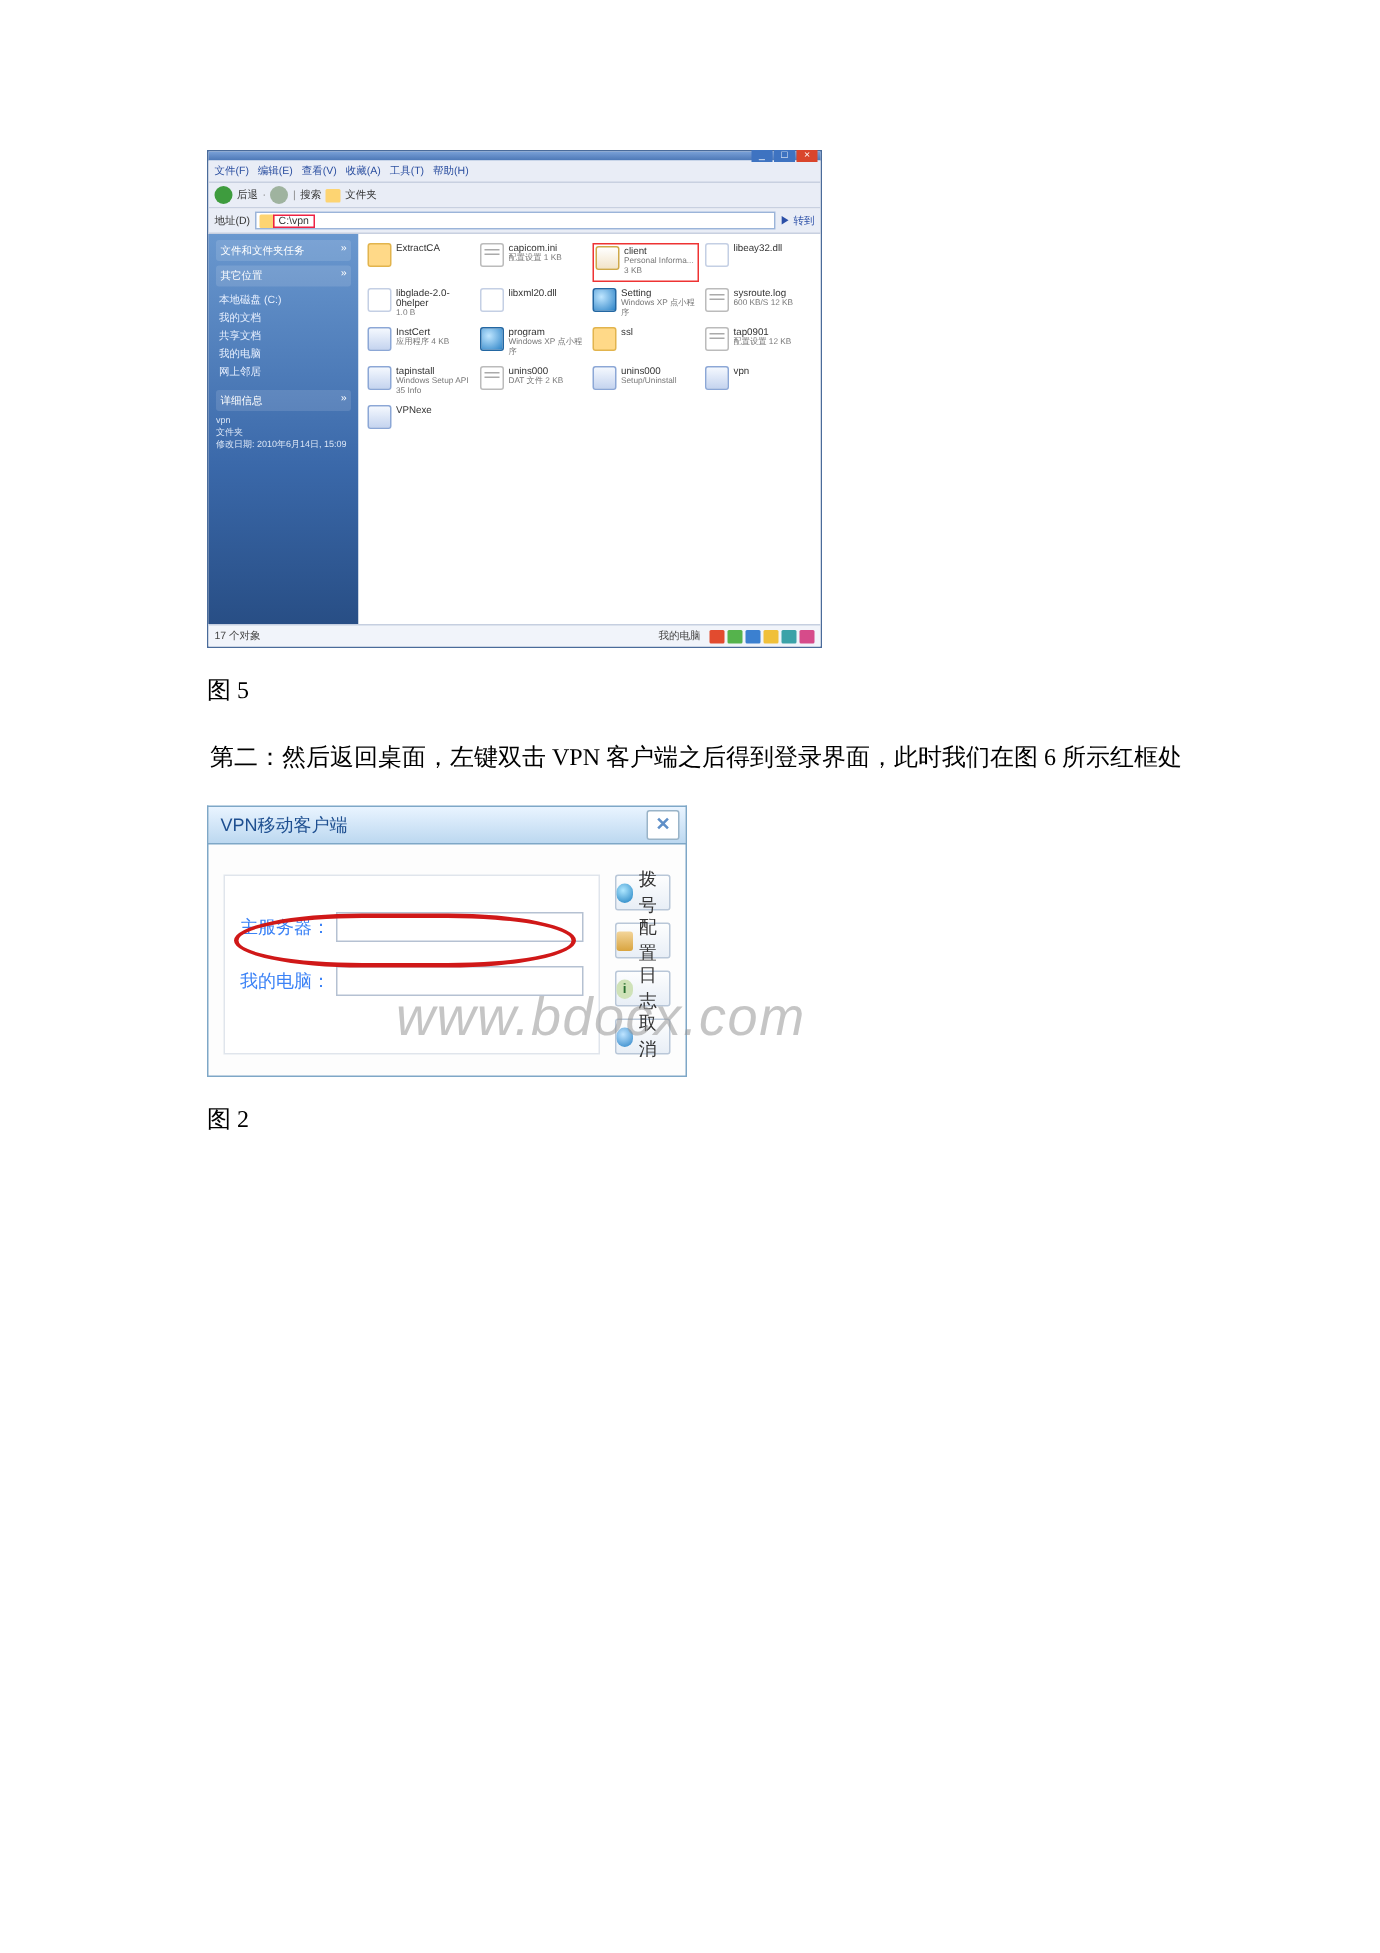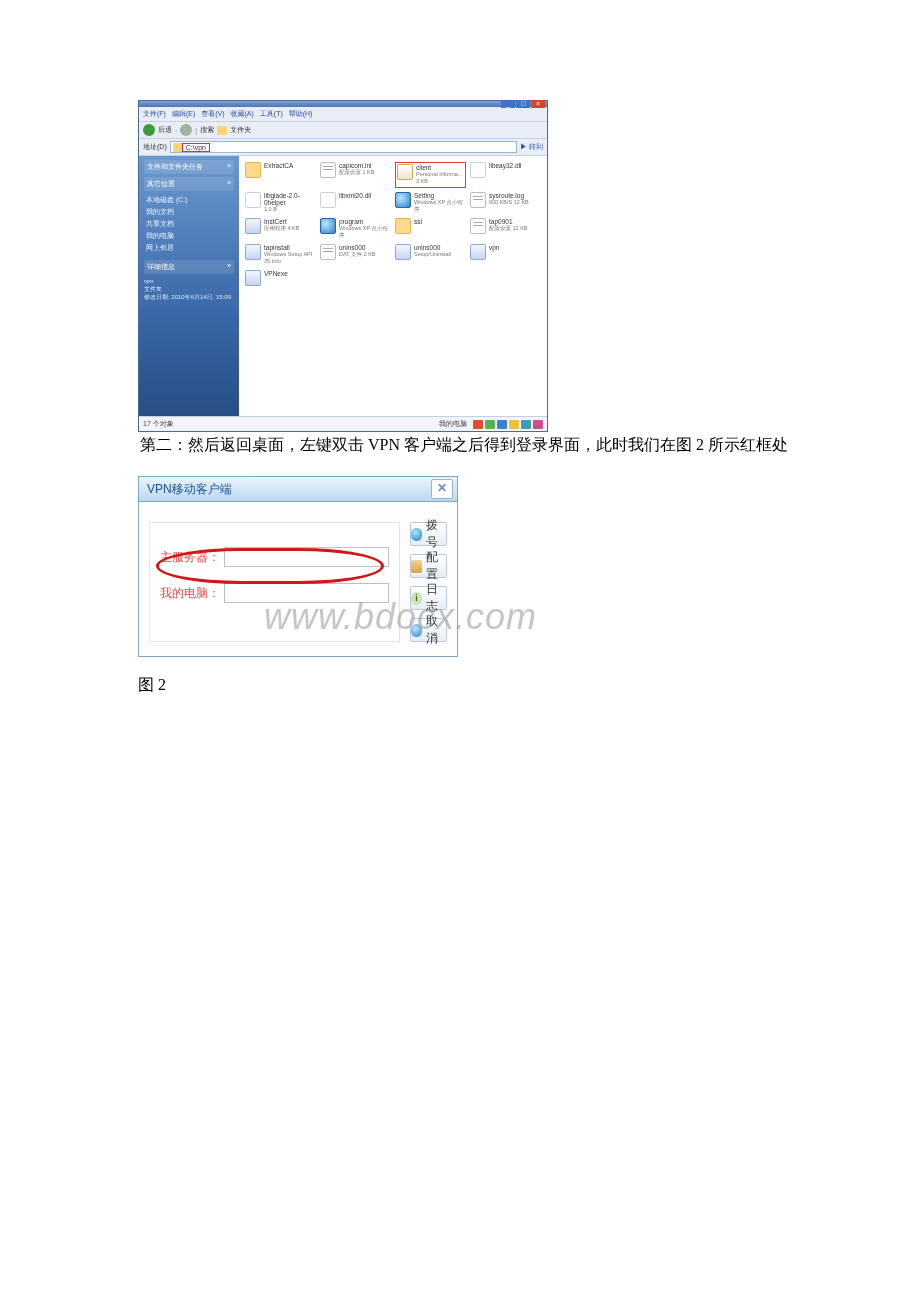--- a/index.html
+++ b/index.html
@@ -116,21 +116,21 @@
   color:#7a4; font-weight:bold; text-align:center; line-height:16px; color:#6090c8;
 }
 .vpn-body{
   border:1px solid #7ea7c7; background:#fdfdfd; padding:20px 10px 14px 10px;
   display:flex; gap:10px;
 }
 .vpn-form{
   flex:1; background:#fff; border:1px solid #e0e5ec; padding:24px 10px 16px 10px;
 }
 .vpn-row{display:flex; align-items:center; margin-bottom:16px;}
-.vpn-row label{width:64px; color:#ef4444;}
+.vpn-row label{width:64px; color:#3b82f6;}
 .vpn-row input{
   flex:1; height:18px; border:1px solid #b5c1d2; background:#fff; padding:0 4px; font-size:12px;
 }
 .vpn-side{width:66px; display:flex; flex-direction:column; gap:8px;}
 .vpn-btn{
   height:22px; border:1px solid #b9c7d8; background:linear-gradient(#fdfefe,#e8eef6);
   display:flex; align-items:center; justify-content:center; gap:4px; font-size:12px; color:#333;
   border-radius:2px;
 }
 .vi{width:13px; height:13px; display:inline-block; border-radius:2px;}
@@ -343,22 +343,23 @@
           <span class="tr2"></span>
           <span class="tr3"></span>
           <span class="tr4"></span>
           <span class="tr5"></span>
           <span class="tr6"></span>
         </span>
       </span>
     </div>
   </div>
 
-
-  <p class="para"><span class="indent"></span><span>第二：然后返回桌面，左键双击 VPN 客户端之后得到登录界面，此时我们在图 2 所示红框处</span></p>
+  <div class="caption">图 5</div>
+
+  <p class="para"><span class="indent"></span><span>第二：然后返回桌面，左键双击 VPN 客户端之后得到登录界面，此时我们在图 6 所示红框处</span></p>
 
   <div class="vpn">
     <div class="vpn-titlebar">
       <span>VPN移动客户端</span>
       <span class="vpn-close">✕</span>
     </div>
     <div class="vpn-body">
       <div class="vpn-form">
         <div class="vpn-row">
           <label>主服务器：</label>

